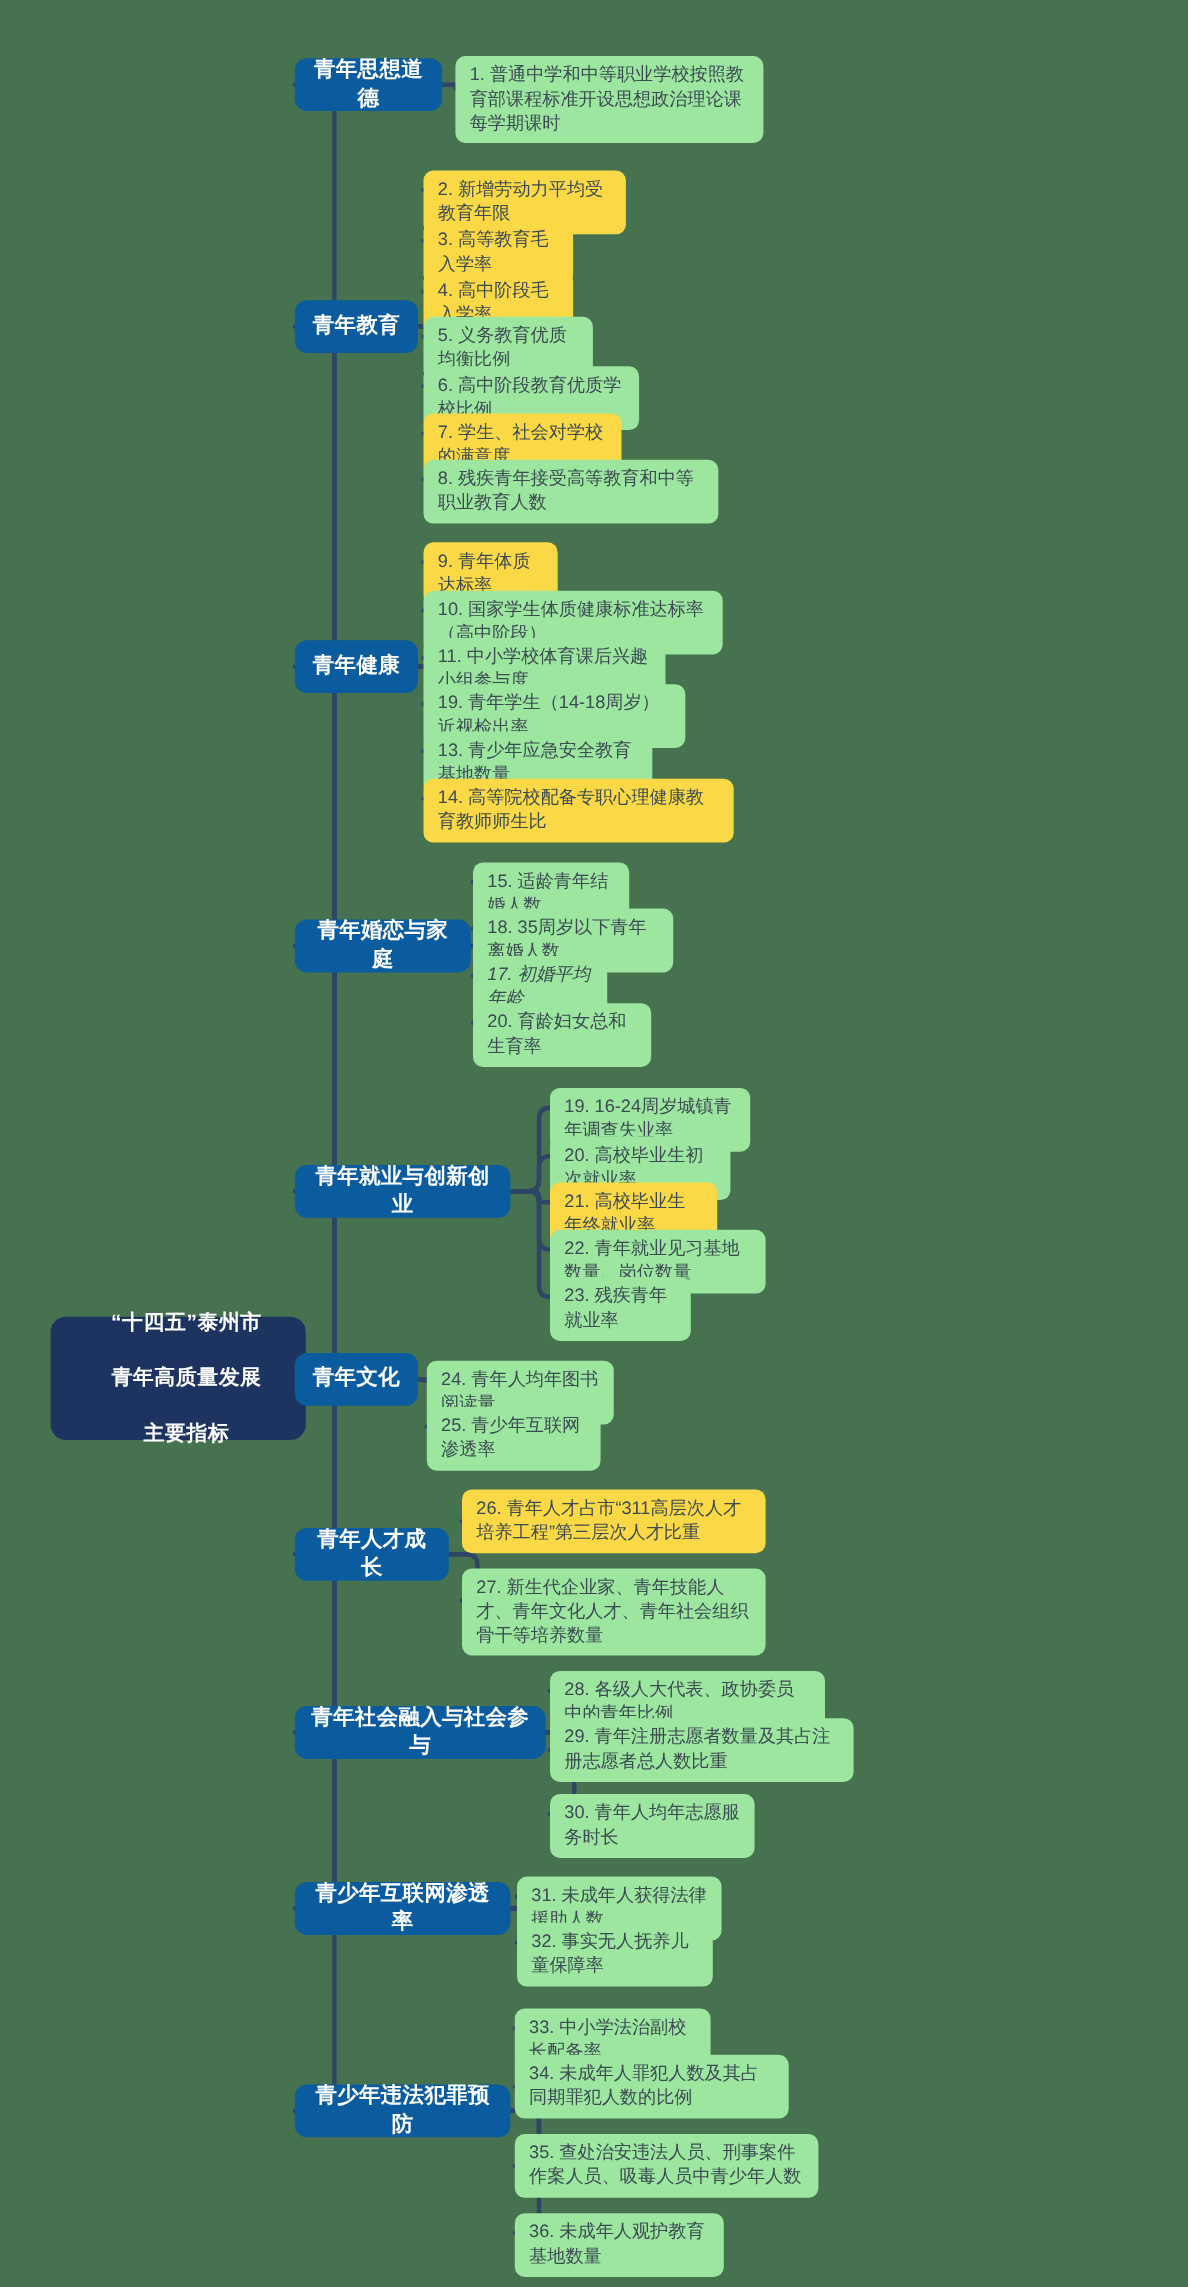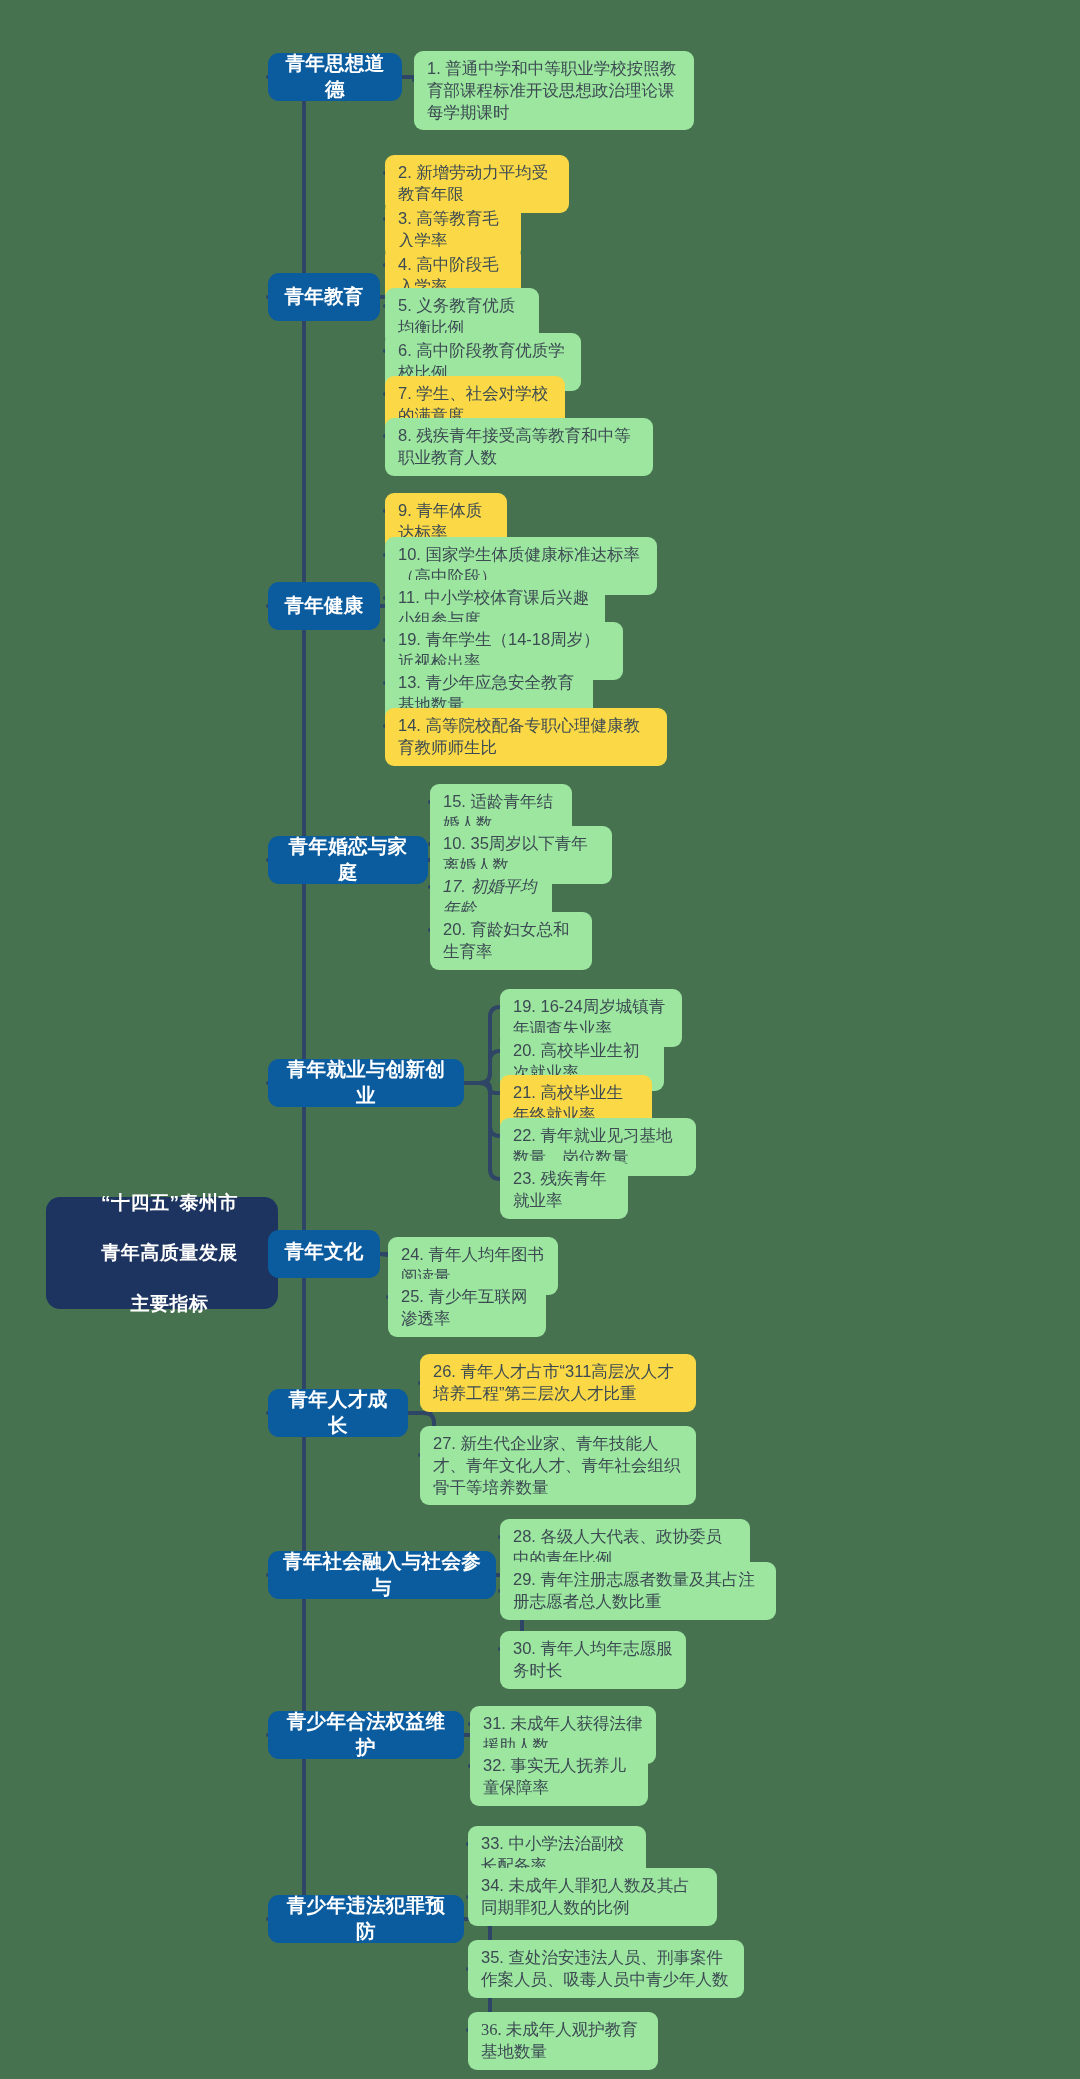--- a/index.html
+++ b/index.html
@@ -166,21 +166,21 @@
       <div class="node leaf yellow" style="left: 385px; top: 708px; width: 282px; min-height: 36px;">
         <span>14. 高等院校配备专职心理健康教育教师师生比</span>
       </div>
       <div class="node branch" style="left: 268px; top: 836px; width: 160px; height: 48px;">
         <span>青年婚恋与家庭</span>
       </div>
       <div class="node leaf green" style="left: 430px; top: 784px; width: 142px; min-height: 36px;">
         <span>15. 适龄青年结婚人数</span>
       </div>
       <div class="node leaf green" style="left: 430px; top: 826px; width: 182px; min-height: 36px;">
-        <span>10. 35周岁以下青年离婚人数</span>
+        <span>18. 35周岁以下青年离婚人数</span>
       </div>
       <div class="node leaf green" style="left: 430px; top: 869px; width: 122px; min-height: 36px; font-style: italic;">
         <span>17. 初婚平均年龄</span>
       </div>
       <div class="node leaf green" style="left: 430px; top: 912px; width: 162px; min-height: 36px;">
         <span>20. 育龄妇女总和生育率</span>
       </div>
       <div class="node branch" style="left: 268px; top: 1059px; width: 196px; height: 48px;">
         <span>青年就业与创新创业</span>
       </div>
@@ -223,37 +223,37 @@
       <div class="node leaf green" style="left: 500px; top: 1519px; width: 250px; min-height: 36px;">
         <span>28. 各级人大代表、政协委员中的青年比例</span>
       </div>
       <div class="node leaf green" style="left: 500px; top: 1562px; width: 276px; min-height: 58px;">
         <span>29. 青年注册志愿者数量及其占注册志愿者总人数比重</span>
       </div>
       <div class="node leaf green" style="left: 500px; top: 1631px; width: 186px; min-height: 36px;">
         <span>30. 青年人均年志愿服务时长</span>
       </div>
       <div class="node branch" style="left: 268px; top: 1711px; width: 196px; height: 48px;">
-        <span>青少年合法权益维护</span>
+        <span>青少年互联网渗透率</span>
       </div>
       <div class="node leaf green" style="left: 470px; top: 1706px; width: 186px; min-height: 36px;">
         <span>31. 未成年人获得法律援助人数</span>
       </div>
       <div class="node leaf green" style="left: 470px; top: 1748px; width: 178px; min-height: 36px;">
         <span>32. 事实无人抚养儿童保障率</span>
       </div>
       <div class="node branch" style="left: 268px; top: 1895px; width: 196px; height: 48px;">
         <span>青少年违法犯罪预防</span>
       </div>
       <div class="node leaf green" style="left: 468px; top: 1826px; width: 178px; min-height: 36px;">
         <span>33. 中小学法治副校长配备率</span>
       </div>
       <div class="node leaf green" style="left: 468px; top: 1868px; width: 249px; min-height: 58px;">
         <span>34. 未成年人罪犯人数及其占同期罪犯人数的比例</span>
       </div>
       <div class="node leaf green" style="left: 468px; top: 1940px; width: 276px; min-height: 58px;">
         <span>35. 查处治安违法人员、刑事案件作案人员、吸毒人员中青少年人数</span>
       </div>
-      <div class="node leaf green" style="left: 468px; top: 2012px; width: 190px; min-height: 36px; font-family: Liberation Serif, serif;">
+      <div class="node leaf green" style="left: 468px; top: 2012px; width: 190px; min-height: 36px;">
         <span>36. 未成年人观护教育基地数量</span>
       </div>
     </div>
 </div>
 
 </body></html>

